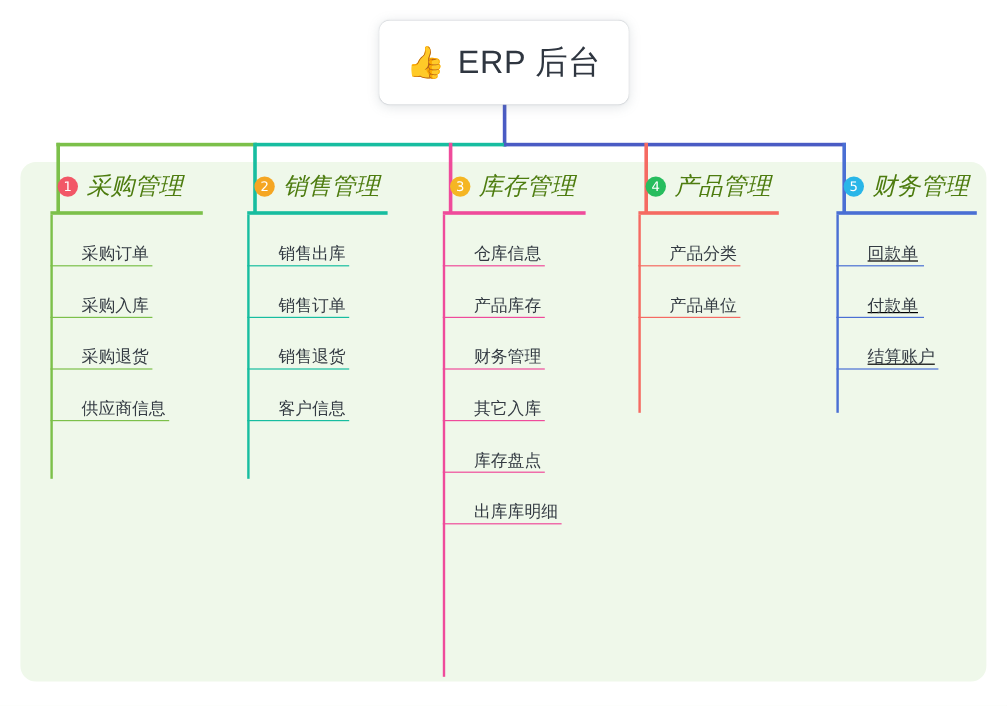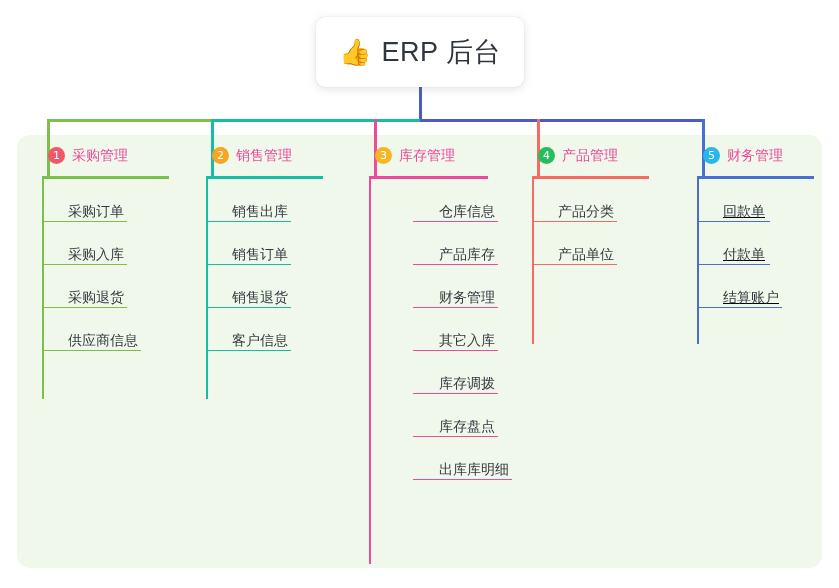--- a/index.html
+++ b/index.html
@@ -89,23 +89,24 @@
     height: 17px;
     border-radius: 50%;
     color: #ffffff;
     font-size: 11px;
     line-height: 17px;
     text-align: center;
     flex: 0 0 auto;
     font-family: "DejaVu Sans", sans-serif;
   }
   .col-title {
-    font-size: 14px;
-    color: #ec4899;
+    font-size: 20px;
+    color: #4d7c0f;
     white-space: nowrap;
+    font-style: italic;
   }
   .col-rule {          
     height: 3px;
     margin-top: 8px;
   }
 
   .col-body {
     position: relative;
   }
   .spine {             
@@ -210,40 +211,36 @@
           <div class="leaf-rule" style="width: 85px; background: rgb(23, 189, 160);"></div>
         </div>
       </div>
     </div>
     <div class="column" style="left: 369px;">
       <div class="col-head">
         <div class="badge" style="background: rgb(245, 182, 35);">3</div>
         <div class="col-title">库存管理</div>
       </div>
       <div class="col-rule" style="width: 119px; background: rgb(239, 75, 155);"></div>
-      <div class="col-body" style="height: 385px; padding-left: 44px;">
+      <div class="col-body" style="height: 385px;">
         <div class="spine" style="height: 385px; background: rgb(239, 75, 155);"></div>
         <div class="leaf">
           <div class="leaf-label">仓库信息</div>
           <div class="leaf-rule" style="width: 85px; background: rgb(239, 75, 155);"></div>
         </div>
         <div class="leaf">
           <div class="leaf-label">产品库存</div>
           <div class="leaf-rule" style="width: 85px; background: rgb(239, 75, 155);"></div>
         </div>
         <div class="leaf">
           <div class="leaf-label">财务管理</div>
           <div class="leaf-rule" style="width: 85px; background: rgb(239, 75, 155);"></div>
         </div>
         <div class="leaf">
           <div class="leaf-label">其它入库</div>
-          <div class="leaf-rule" style="width: 85px; background: rgb(239, 75, 155);"></div>
-        </div>
-        <div class="leaf">
-          <div class="leaf-label">库存调拨</div>
           <div class="leaf-rule" style="width: 85px; background: rgb(239, 75, 155);"></div>
         </div>
         <div class="leaf">
           <div class="leaf-label">库存盘点</div>
           <div class="leaf-rule" style="width: 85px; background: rgb(239, 75, 155);"></div>
         </div>
         <div class="leaf">
           <div class="leaf-label">出库库明细</div>
           <div class="leaf-rule" style="width: 99px; background: rgb(239, 75, 155);"></div>
         </div>

